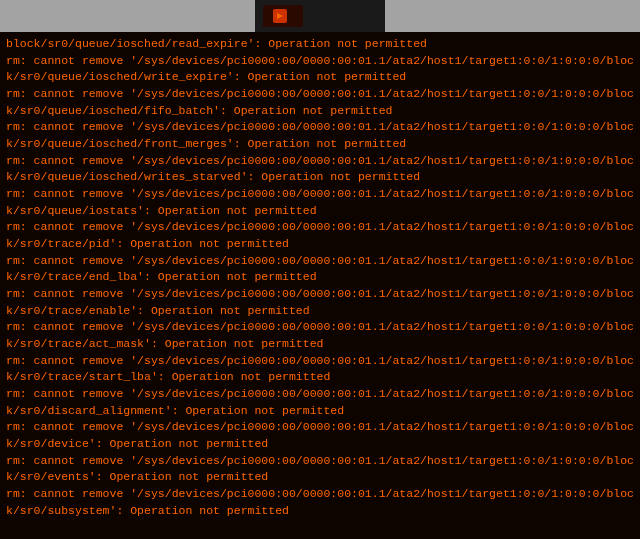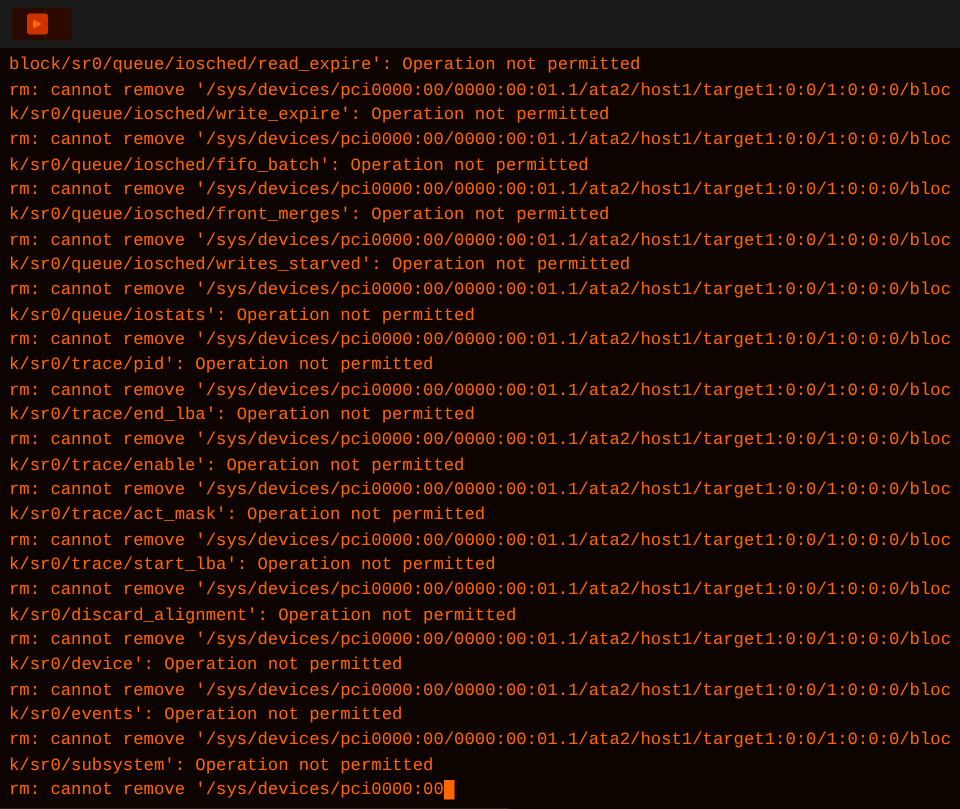--- a/index.html
+++ b/index.html
@@ -15,20 +15,21 @@
       font-family: 'Courier New', Courier, monospace;
       overflow: hidden;
     }
 
     .window {
       width: 640px;
       height: 539px;
       background: #a3a3a3;
       display: flex;
       flex-direction: column;
+      align-items: center;
     }
 
     .titlebar {
       background: #1a1a1a;
       height: 32px;
       display: flex;
       align-items: center;
       padding: 0 8px;
       flex-shrink: 0;
       gap: 8px;
@@ -144,15 +145,14 @@
       <div class="terminal-line">rm: cannot remove '/sys/devices/pci0000:00/0000:00:01.1/ata2/host1/target1:0:0/1:0:0:0/block/sr0/queue/iostats': Operation not permitted</div>
       <div class="terminal-line">rm: cannot remove '/sys/devices/pci0000:00/0000:00:01.1/ata2/host1/target1:0:0/1:0:0:0/block/sr0/trace/pid': Operation not permitted</div>
       <div class="terminal-line">rm: cannot remove '/sys/devices/pci0000:00/0000:00:01.1/ata2/host1/target1:0:0/1:0:0:0/block/sr0/trace/end_lba': Operation not permitted</div>
       <div class="terminal-line">rm: cannot remove '/sys/devices/pci0000:00/0000:00:01.1/ata2/host1/target1:0:0/1:0:0:0/block/sr0/trace/enable': Operation not permitted</div>
       <div class="terminal-line">rm: cannot remove '/sys/devices/pci0000:00/0000:00:01.1/ata2/host1/target1:0:0/1:0:0:0/block/sr0/trace/act_mask': Operation not permitted</div>
       <div class="terminal-line">rm: cannot remove '/sys/devices/pci0000:00/0000:00:01.1/ata2/host1/target1:0:0/1:0:0:0/block/sr0/trace/start_lba': Operation not permitted</div>
       <div class="terminal-line">rm: cannot remove '/sys/devices/pci0000:00/0000:00:01.1/ata2/host1/target1:0:0/1:0:0:0/block/sr0/discard_alignment': Operation not permitted</div>
       <div class="terminal-line">rm: cannot remove '/sys/devices/pci0000:00/0000:00:01.1/ata2/host1/target1:0:0/1:0:0:0/block/sr0/device': Operation not permitted</div>
       <div class="terminal-line">rm: cannot remove '/sys/devices/pci0000:00/0000:00:01.1/ata2/host1/target1:0:0/1:0:0:0/block/sr0/events': Operation not permitted</div>
       <div class="terminal-line">rm: cannot remove '/sys/devices/pci0000:00/0000:00:01.1/ata2/host1/target1:0:0/1:0:0:0/block/sr0/subsystem': Operation not permitted</div>
-      <div class="terminal-line">rm: cannot remove '/sys/devices/pci0000:00<span class="cursor"></span></div>
     </div>
 </div>
 
 </body></html>

